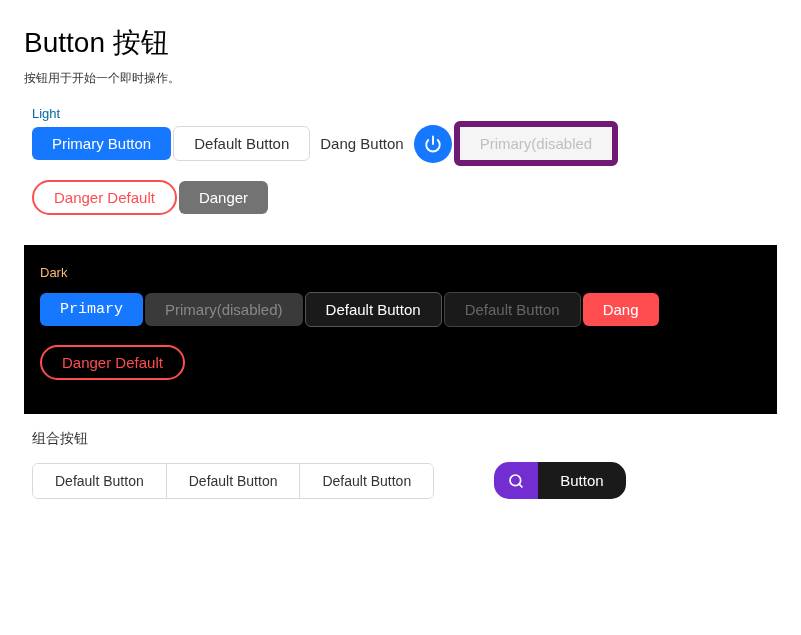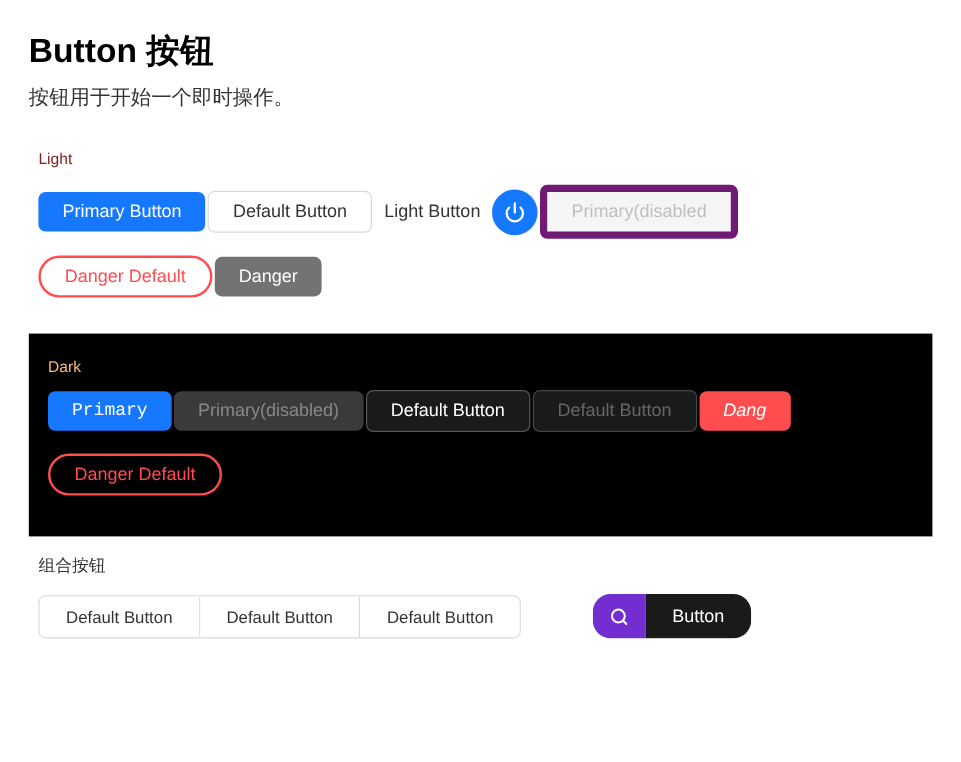--- a/index.html
+++ b/index.html
@@ -4,32 +4,32 @@
   <style>
     * { box-sizing: border-box; margin: 0; padding: 0; }
     body {
       font-family: -apple-system, BlinkMacSystemFont, 'Segoe UI', sans-serif;
       background: #fff;
       padding: 24px;
       width: 801px;
     }
     .page-title {
       font-size: 28px;
-      font-weight: 700;
+      font-weight: 400;
       margin-bottom: 8px;
     }
     .page-subtitle {
-      font-size: 17px;
-      color: #333;
-      margin-bottom: 16px;
+      font-size: 12px;
+      color: #333;
+      margin-bottom: 3px;
     }
     .section-label {
       font-size: 13px;
-      color: #7f1d1d;
-      margin-bottom: 14px;
+      color: #0369a1;
+      margin-bottom: 0;
     }
     
     .light-section {
       background: #fff;
       padding: 16px 8px;
       margin-bottom: 0;
     }
     .button-row {
       display: flex;
       align-items: center;
@@ -191,21 +191,20 @@
     }
     .btn-danger-dark {
       background: #ff4d4f;
       color: #fff;
       border: none;
       border-radius: 6px;
       padding: 8px 20px;
       font-size: 15px;
       cursor: pointer;
       font-weight: 500;
-      font-style: italic;
     }
     .btn-danger-default-dark {
       background: transparent;
       color: #ff4d4f;
       border: 2px solid #ff4d4f;
       border-radius: 20px;
       padding: 7px 20px;
       font-size: 15px;
       cursor: pointer;
       font-weight: 500;
@@ -277,21 +276,21 @@
 
 <h1 class="page-title">Button 按钮</h1>
 <p class="page-subtitle">按钮用于开始一个即时操作。</p>
 
 <div class="light-section">
   <div class="section-label">Light</div>
 
   <div class="button-row">
     <button class="btn-primary">Primary Button</button>
     <button class="btn-default">Default Button</button>
-    <button class="btn-text">Light Button</button>
+    <button class="btn-text">Dang Button</button>
     <button class="btn-icon">
       <div class="power-icon-circle">
         <svg width="18" height="18" viewBox="0 0 24 24" fill="none" stroke="white" stroke-width="2.5" stroke-linecap="round" stroke-linejoin="round">
           <path d="M18.36 6.64a9 9 0 1 1-12.73 0"></path>
           <line x1="12" y1="2" x2="12" y2="12"></line>
         </svg>
       </div>
     </button>
     <button class="btn-primary-disabled">Primary(disabled</button>
   </div>

